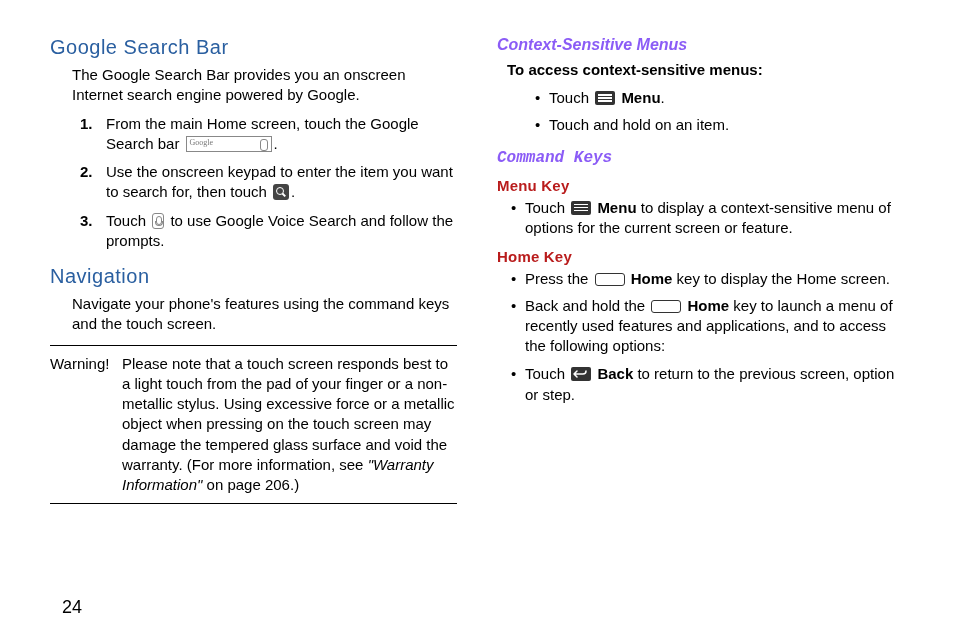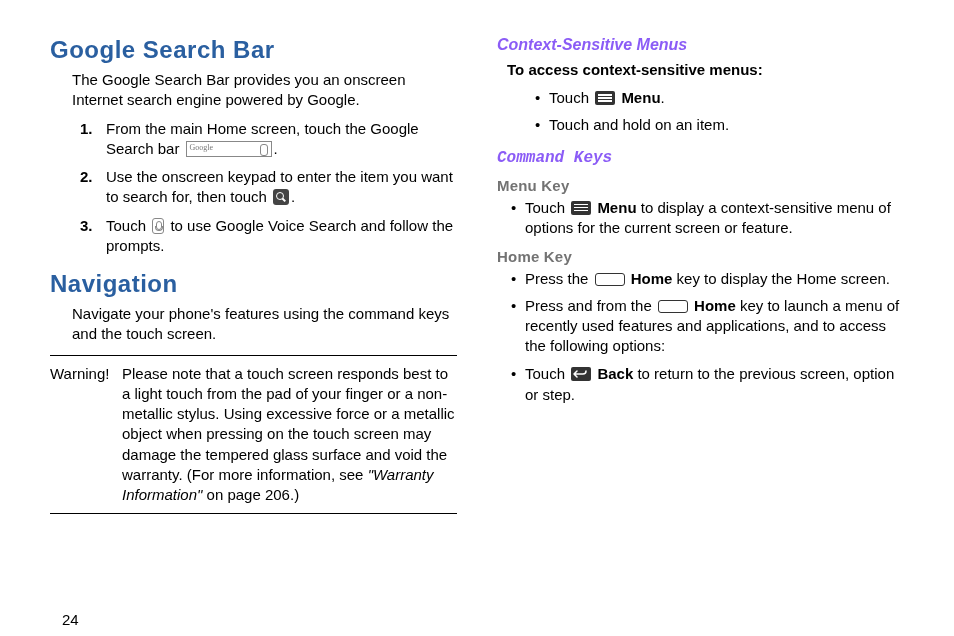--- a/index.html
+++ b/index.html
@@ -17,34 +17,34 @@
     display: flex;
     gap: 40px;
   }
   .col {
     flex: 1;
     min-width: 0;
   }
   h2.blue-heading {
     color: #2a5fa0;
     font-family: Arial, Helvetica, sans-serif;
-    font-weight: 700;
-    font-size: 24px;
+    font-weight: 400;
+    font-size: 20px;
     letter-spacing: 0.5px;
     margin-bottom: 6px;
   }
   h3.blue-italic {
     color: #8b5cf6;
     font-style: italic;
     font-weight: bold;
     font-size: 16px;
     margin-bottom: 6px;
   }
   h4.blue-sub {
-    color: #737373;
+    color: #b91c1c;
     font-weight: 900;
     font-size: 15px;
     margin-top: 10px;
     margin-bottom: 4px;
     letter-spacing: 0.2px;
   }
   p.body {
     margin: 0 0 8px 22px;
     line-height: 1.35;
   }
@@ -111,22 +111,22 @@
   }
   .bullets2 li::before {
     content: "•";
     position: absolute;
     left: 0;
     top: 0;
   }
   .page-num {
     position: absolute;
     left: 62px;
-    bottom: 8px;
-    font-size: 15px;
+    bottom: 18px;
+    font-size: 18px;
   }
   
   .icon {
     display: inline-block;
     vertical-align: middle;
     margin: 0 2px;
   }
   .icon-searchbar {
     width: 86px;
     height: 16px;
@@ -322,21 +322,21 @@
     </ul>
 
     <h4 class="blue-sub">Home Key</h4>
     <ul class="bullets2">
       <li>
         <span>Press the </span>
         <span class="icon icon-home"></span>
         <span class="bold">Home</span><span> key to display the Home screen.</span>
       </li>
       <li>
-        <span>Press and from the </span>
+        <span>Back and hold the </span>
         <span class="icon icon-home"></span>
         <span class="bold">Home</span><span> key to launch a menu of recently used features and applications, and to access the following options:</span>
       </li>
     </ul>
 
     <ul class="bullets2">
       <li>
         <span>Touch </span>
         <span class="icon icon-back">
           <svg width="16" height="10" viewBox="0 0 16 10">

